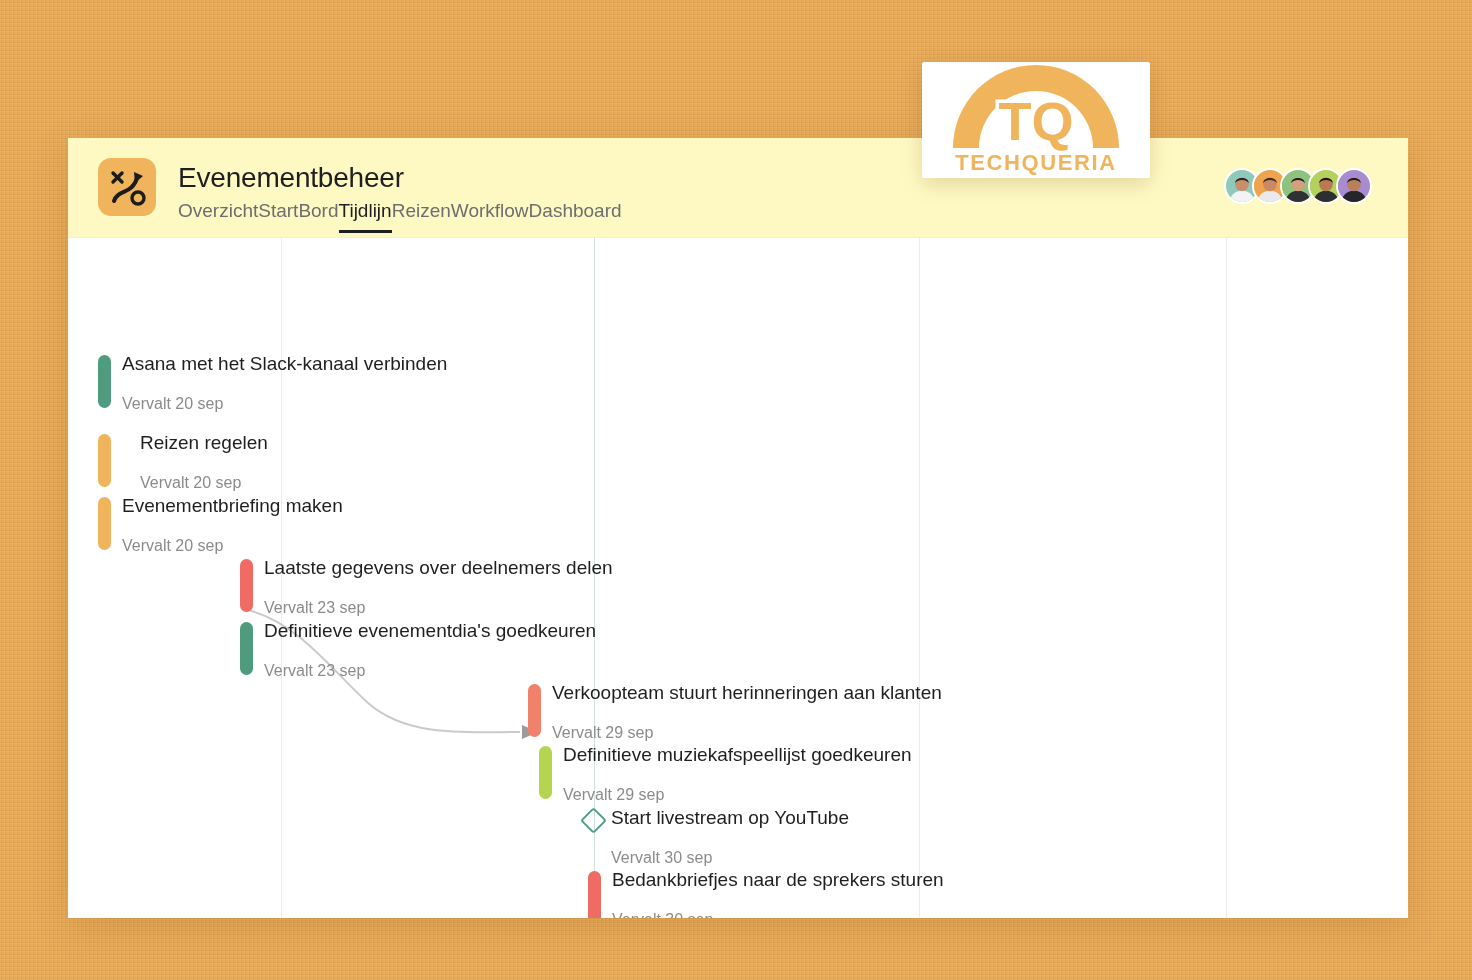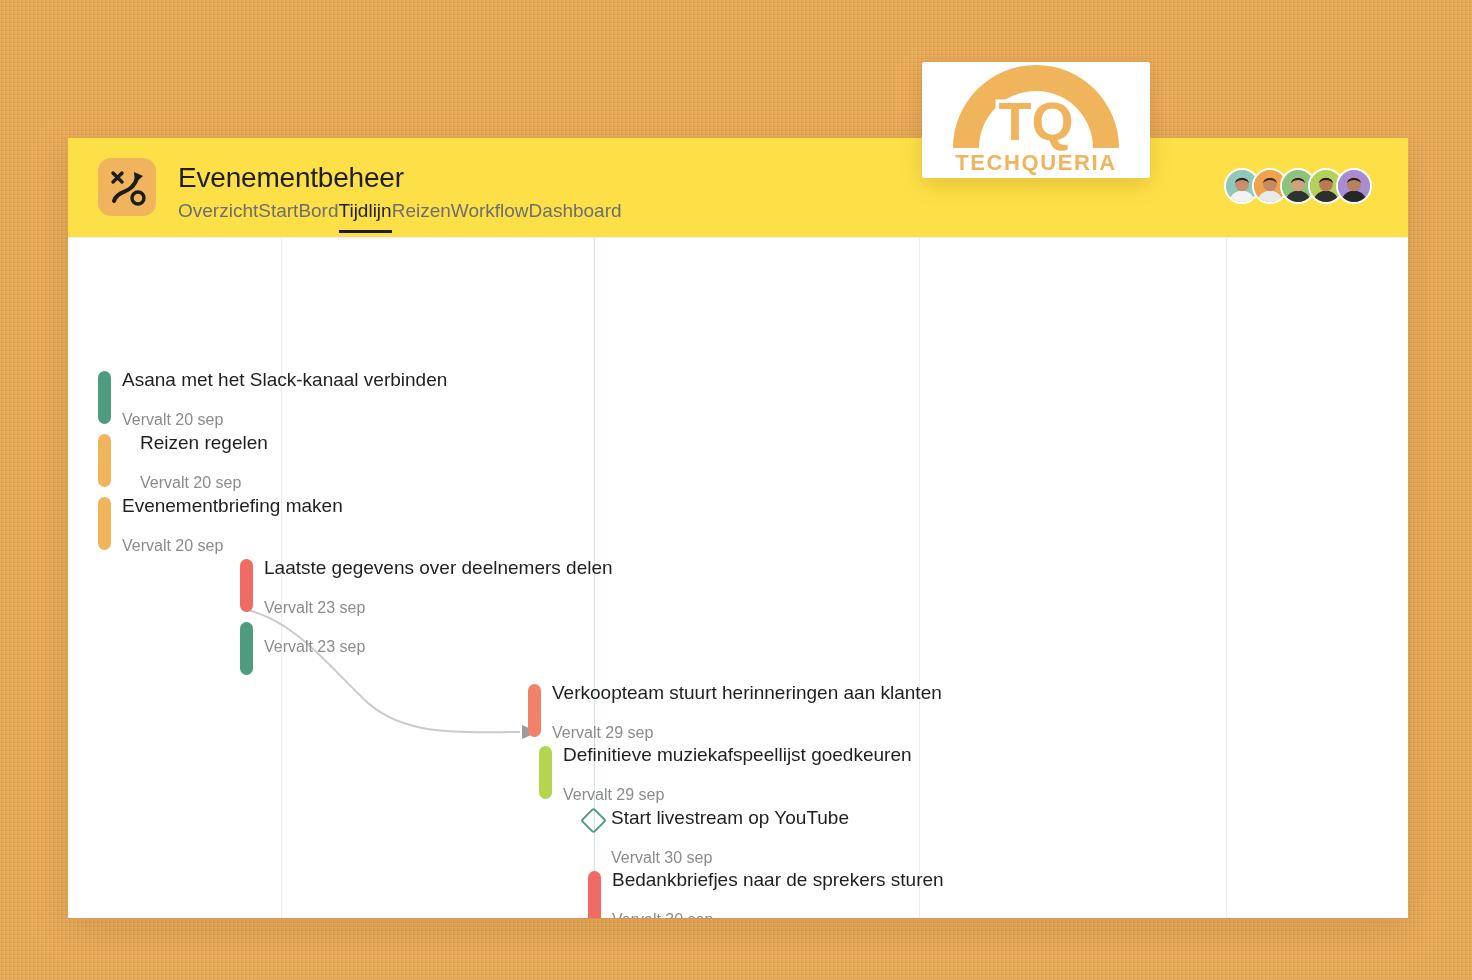--- a/index.html
+++ b/index.html
@@ -35,21 +35,21 @@
     height: 780px;
     background: #ffffff;
     overflow: hidden;
     box-shadow: 0 10px 34px rgba(120, 70, 10, 0.17);
   }
 
   
   #app-header {
     position: relative;
     height: 100px;
-    background: #fde047;
+    background: #fef9c3;
     border-bottom: 1px solid #edeeef;
   }
 
   #project-icon {
     position: absolute;
     left: 30px;
     top: 20px;
     width: 58px;
     height: 58px;
     border-radius: 13px;
@@ -272,21 +272,21 @@
         <div class="gridline" style="left: 851px;"></div>
         <div class="gridline" style="left: 1158px;"></div>
       </div>
 
     <svg id="connector-layer" width="1340" height="680">
       <path id="connector-path" fill="none" stroke="#c9cacb" stroke-width="2" d="M 180 372 C 230 385, 262 430, 300 465 C 340 500, 400 494, 452 494"></path>
       <polygon id="connector-head" fill="#9b9c9d" points="454,487 470,494 454,501"></polygon>
     </svg>
 
     <div id="task-layer">
-        <div class="task" style="left: 30px; top: 130px;">
+        <div class="task" style="left: 30px; top: 114px;">
           <div class="task-bar" style="height: 53px; background: rgb(79, 155, 127);"></div>
           <div class="task-text">
             <div class="task-title">Asana met het Slack-kanaal verbinden</div>
             <div class="task-due">Vervalt 20 sep</div>
           </div>
         </div>
         <div class="task" style="left: 30px; top: 193px; gap: 18px;">
           <div class="task-bar" style="height: 53px; background: rgb(240, 180, 92);"></div>
           <div class="task-text">
             <div class="task-title">Reizen regelen</div>
@@ -303,20 +303,21 @@
         <div class="task" style="left: 172px; top: 318px;">
           <div class="task-bar" style="height: 53px; background: rgb(239, 107, 99);"></div>
           <div class="task-text">
             <div class="task-title">Laatste gegevens over deelnemers delen</div>
             <div class="task-due">Vervalt 23 sep</div>
           </div>
         </div>
         <div class="task" style="left: 172px; top: 381px;">
           <div class="task-bar" style="height: 53px; background: rgb(79, 155, 127);"></div>
           <div class="task-text">
+            <div class="task-title">Definitieve evenementdia's goedkeuren</div>
             <div class="task-due">Vervalt 23 sep</div>
           </div>
         </div>
         <div class="task" style="left: 460px; top: 443px;">
           <div class="task-bar" style="height: 53px; background: rgb(240, 129, 106);"></div>
           <div class="task-text">
             <div class="task-title">Verkoopteam stuurt herinneringen aan klanten</div>
             <div class="task-due">Vervalt 29 sep</div>
           </div>
         </div>

